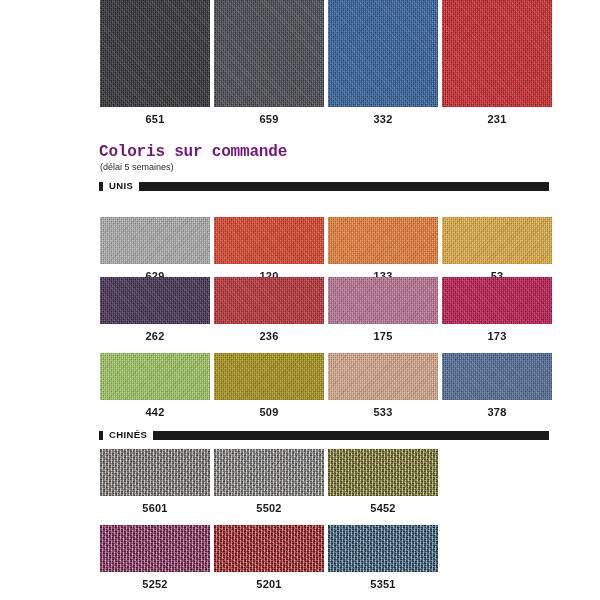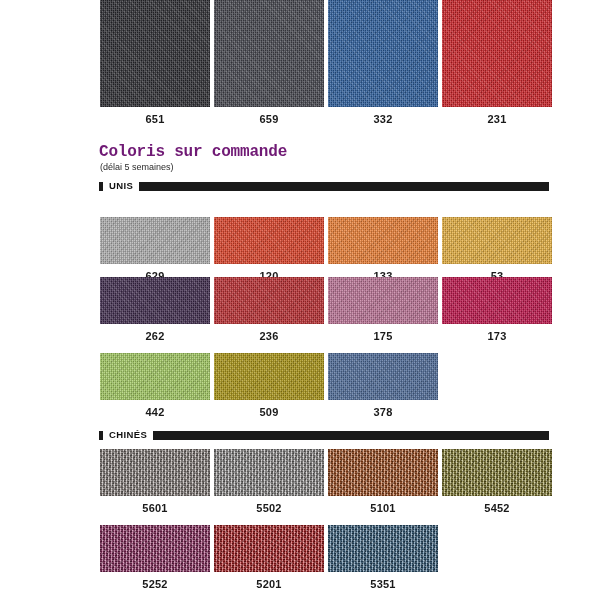--- a/index.html
+++ b/index.html
@@ -213,44 +213,44 @@
 <div class="swatch-row" id="row-unis-2" style="top:353px;">
     <div class="swatch-cell">
       <div class="swatch-chip" style="height: 47px; background-color: rgb(163, 204, 97);"></div>
       <div class="swatch-label">442</div>
     </div>
     <div class="swatch-cell">
       <div class="swatch-chip" style="height: 47px; background-color: rgb(171, 149, 18);"></div>
       <div class="swatch-label">509</div>
     </div>
     <div class="swatch-cell">
+      <div class="swatch-chip" style="height: 47px; background-color: rgb(224, 171, 142);"></div>
+      <div class="swatch-label">533</div>
+    </div>
+    <div class="swatch-cell">
       <div class="swatch-chip" style="height: 47px; background-color: rgb(77, 107, 153);"></div>
       <div class="swatch-label">378</div>
     </div>
   </div>
 
 <div class="cat-bar" style="top:429px;">
   <span class="cat-bullet"></span>
   <span class="cat-name">CHINÉS</span>
   <span class="cat-rule"></span>
 </div>
 <div class="swatch-row" id="row-chines-0" style="top:449px;">
     <div class="swatch-cell">
       <div class="swatch-chip heather" style="height: 47px; background-color: rgb(165, 154, 150);"></div>
       <div class="swatch-label">5601</div>
     </div>
     <div class="swatch-cell">
       <div class="swatch-chip heather" style="height: 47px; background-color: rgb(169, 167, 166);"></div>
       <div class="swatch-label">5502</div>
     </div>
     <div class="swatch-cell">
-      <div class="swatch-chip heather" style="height: 47px; background-color: rgb(197, 90, 30);"></div>
-      <div class="swatch-label">5101</div>
-    </div>
-    <div class="swatch-cell">
       <div class="swatch-chip heather" style="height: 47px; background-color: rgb(157, 148, 51);"></div>
       <div class="swatch-label">5452</div>
     </div>
   </div>
 <div class="swatch-row" id="row-chines-1" style="top:525px;">
     <div class="swatch-cell">
       <div class="swatch-chip heather" style="height: 47px; background-color: rgb(168, 48, 112);"></div>
       <div class="swatch-label">5252</div>
     </div>
     <div class="swatch-cell">

